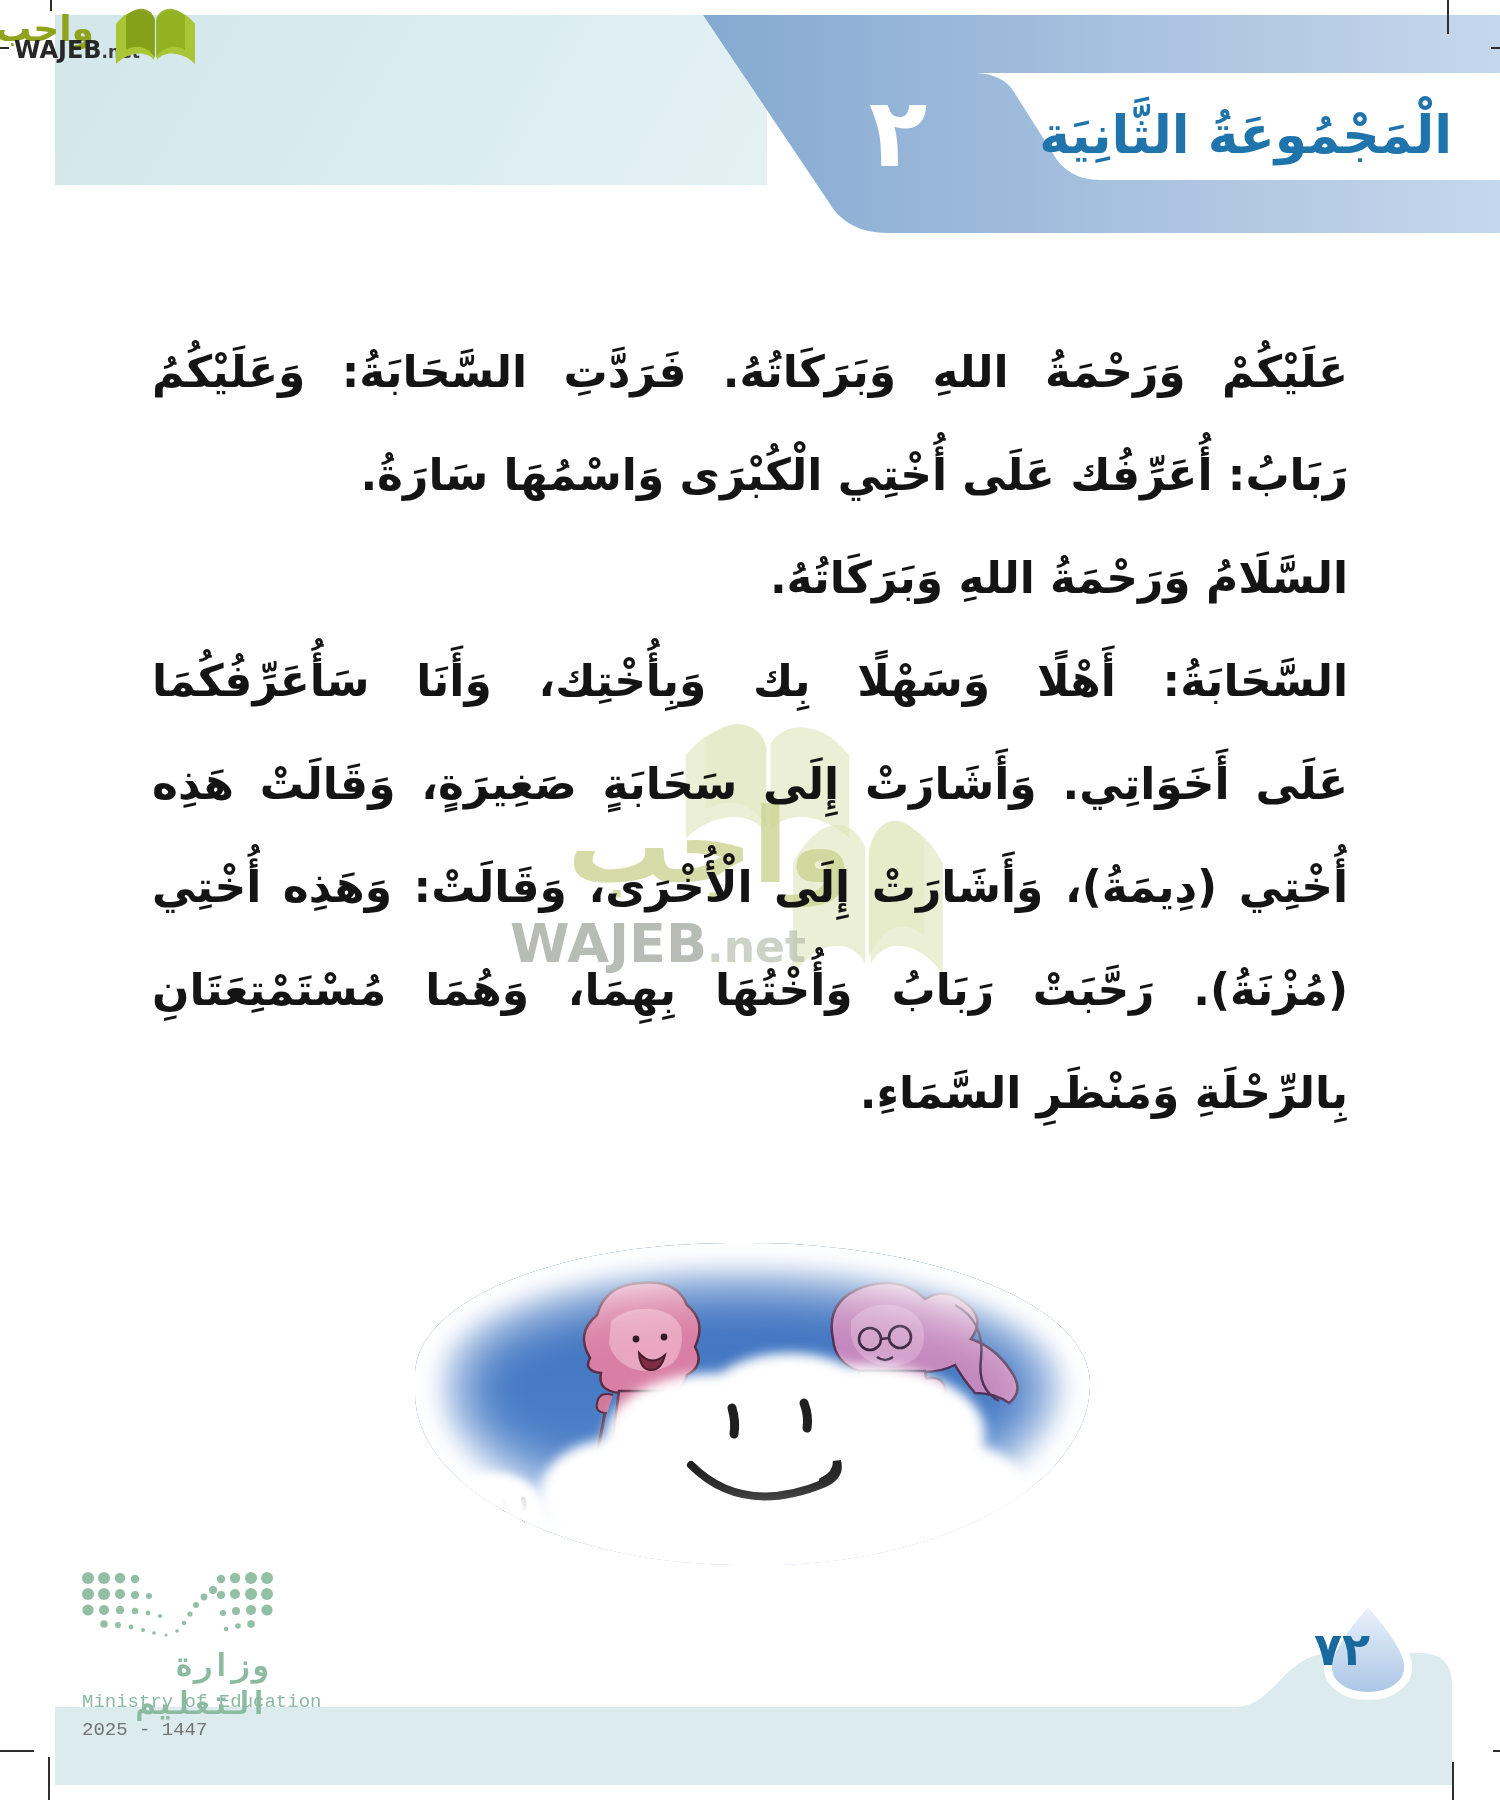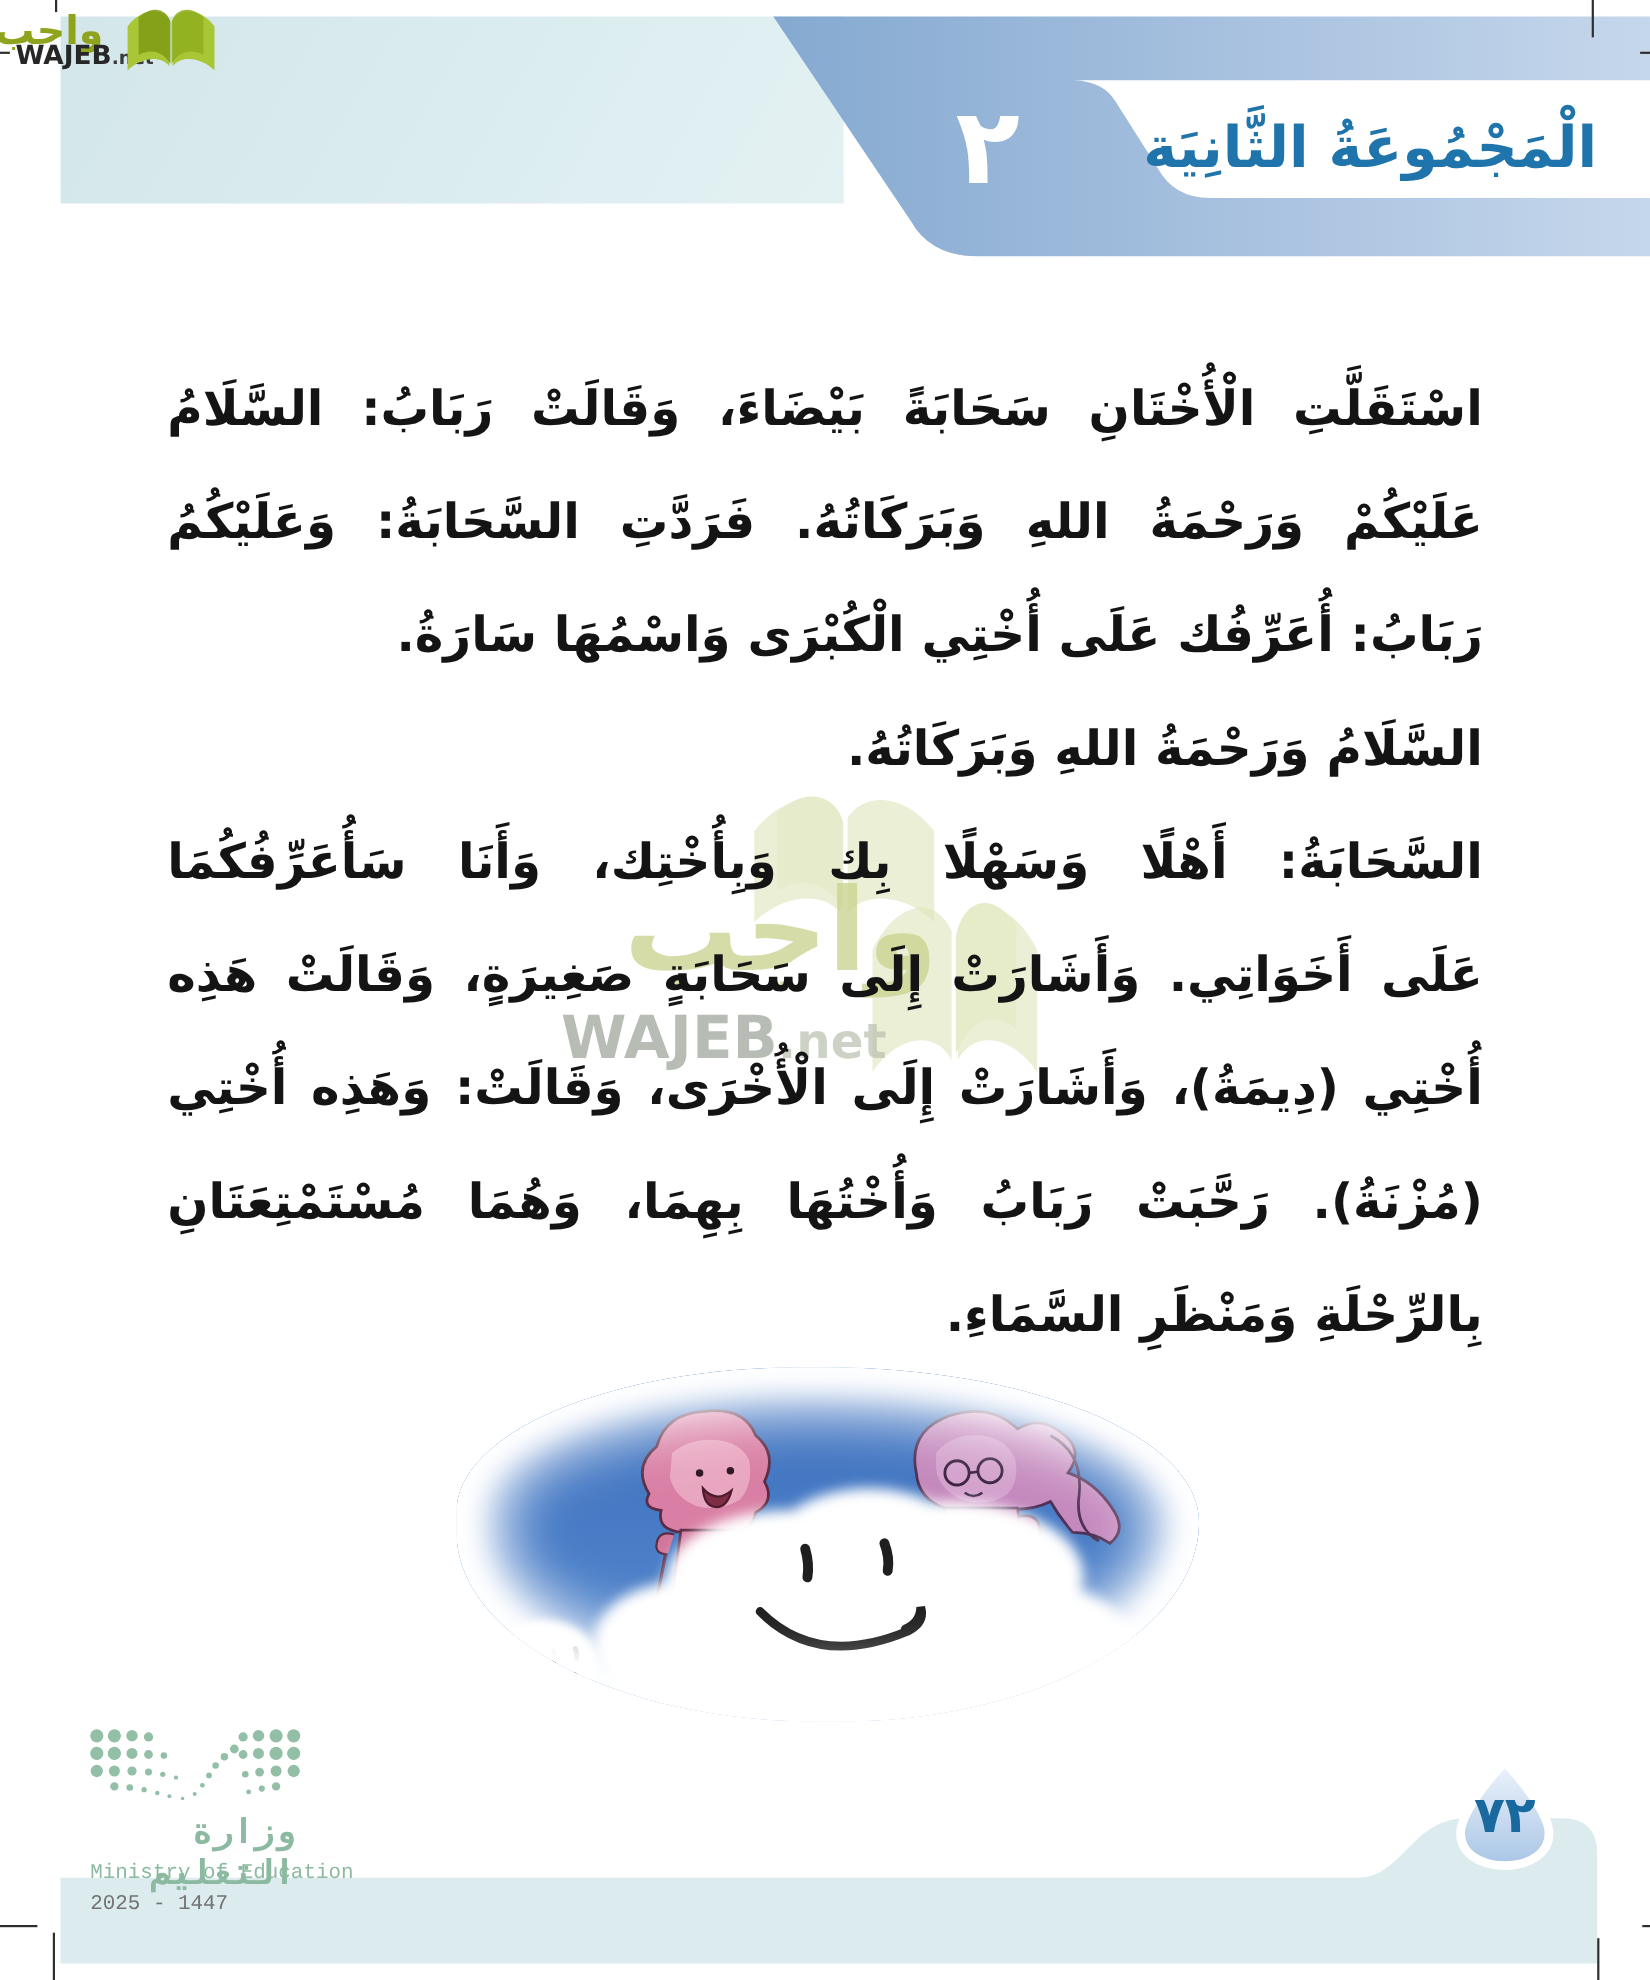--- a/index.html
+++ b/index.html
@@ -49,21 +49,21 @@
                  pointer-events:none;}
 
   
   .strip-svg{position:absolute;left:0;top:1640px;width:1500px;height:160px;z-index:0;}
   .moe{position:absolute;left:80px;top:1569px;width:260px;height:200px;z-index:2;font-family:Liberation Mono, monospace;}
   .moe-ar{position:absolute;left:2px;top:78px;width:186px;font-size:31px;font-weight:bold;
           color:#8cbaa0;direction:rtl;text-align:justify;text-align-last:justify;}
   .moe-en{position:absolute;left:2px;top:122px;font-size:19px;color:#8cbaa0;}
   .moe-years{position:absolute;left:2px;top:150px;font-size:19px;color:#737373;}
   .page-badge{position:absolute;left:1314px;top:1596px;width:108px;height:108px;z-index:3;}
-  .badge-num{position:absolute;left:0;top:26px;width:108px;text-align:center;
+  .badge-num{position:absolute;left:0;top:26px;width:108px;
              color:#19699f;font-size:46px;font-weight:bold;}
 
   
   .mark{position:absolute;background:#2e2e2e;z-index:5;}
   .m-tl-v{left:50px;top:0;width:2px;height:11px;}
   .m-tl-h{left:0;top:47px;width:9px;height:2px;}
   .m-tr-v{left:1447px;top:0;width:2px;height:34px;}
   .m-tr-h{left:1491px;top:47px;width:9px;height:2px;}
   .m-bl-h{left:0;top:1750px;width:34px;height:2px;}
   .m-bl-v{left:48px;top:1757px;width:2px;height:43px;}
@@ -119,21 +119,20 @@
     <svg class="wm-book2" width="180" height="195" viewBox="0 0 95 70" preserveAspectRatio="none">
       <path d="M8,22 C20,6 38,4 46,16 L46,58 C38,48 20,50 8,62 Z" fill="#dfe5bb"></path>
       <path d="M87,22 C75,6 57,4 49,16 L49,58 C57,48 75,50 87,62 Z" fill="#dfe5bb"></path>
       <path d="M77,14 C65,2 51,6 48,18 L48,56 C55,44 67,42 77,48 Z" fill="#d6dfa8"></path>
     </svg>
     <div class="wm-ar">واجب</div>
     <div class="wm-en"><span>WAJEB</span><span class="tld">.net</span></div>
   </div>
 
   <div class="body-text">
-      <div class="text-line jst">اسْتَقَلَّتِ الْأُخْتَانِ سَحَابَةً بَيْضَاءَ، وَقَالَتْ رَبَابُ: السَّلَامُ</div>
       <div class="text-line jst">عَلَيْكُمْ وَرَحْمَةُ اللهِ وَبَرَكَاتُهُ. فَرَدَّتِ السَّحَابَةُ: وَعَلَيْكُمُ</div>
       <div class="text-line rgt">رَبَابُ: أُعَرِّفُك عَلَى أُخْتِي الْكُبْرَى وَاسْمُهَا سَارَةُ.</div>
       <div class="text-line rgt">السَّلَامُ وَرَحْمَةُ اللهِ وَبَرَكَاتُهُ.</div>
       <div class="text-line jst">السَّحَابَةُ: أَهْلًا وَسَهْلًا بِك وَبِأُخْتِك، وَأَنَا سَأُعَرِّفُكُمَا</div>
       <div class="text-line jst">عَلَى أَخَوَاتِي. وَأَشَارَتْ إِلَى سَحَابَةٍ صَغِيرَةٍ، وَقَالَتْ هَذِه</div>
       <div class="text-line jst">أُخْتِي (دِيمَةُ)، وَأَشَارَتْ إِلَى الْأُخْرَى، وَقَالَتْ: وَهَذِه أُخْتِي</div>
       <div class="text-line jst">(مُزْنَةُ). رَحَّبَتْ رَبَابُ وَأُخْتُهَا بِهِمَا، وَهُمَا مُسْتَمْتِعَتَانِ</div>
       <div class="text-line rgt">بِالرِّحْلَةِ وَمَنْظَرِ السَّمَاءِ.</div>
     </div>
 

